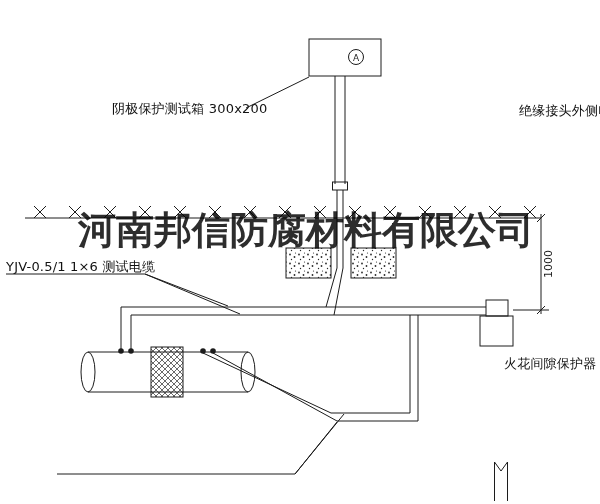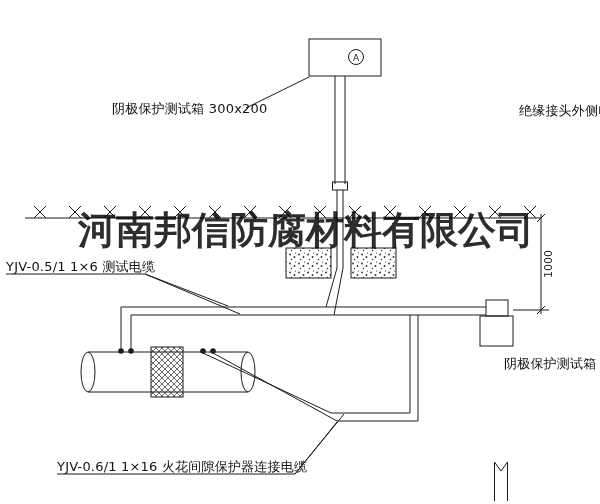--- a/index.html
+++ b/index.html
@@ -145,18 +145,17 @@
       <text transform="translate(552,264) rotate(-90)" font-size="11" text-anchor="middle" fill="#1c1c1c" stroke="none">1000</text>
     </g>
   </svg>
 
   <div class="lbl" style="left:112px;top:101px">阴极保护测试箱 300x200</div>
 
   <div class="lbl" style="left:519px;top:103px">绝缘接头外侧电缆</div>
 
   <div class="lbl" style="left:6px;top:259px">YJV-0.5/1 1×6  测试电缆</div>
 
-  <div class="lbl" style="left:504px;top:356px">阴极保护测试箱</div>
+  <div class="lbl" style="left:504px;top:356px">火花间隙保护器</div>
 
-  <div class="lbl" style="left:57px;top:459px">YJV-0.6/1 1×16  火花间隙保护器连接电缆</div>
 
   <div class="watermark">河南邦信防腐材料有限公司</div>
 </div>
 
 </body></html>

